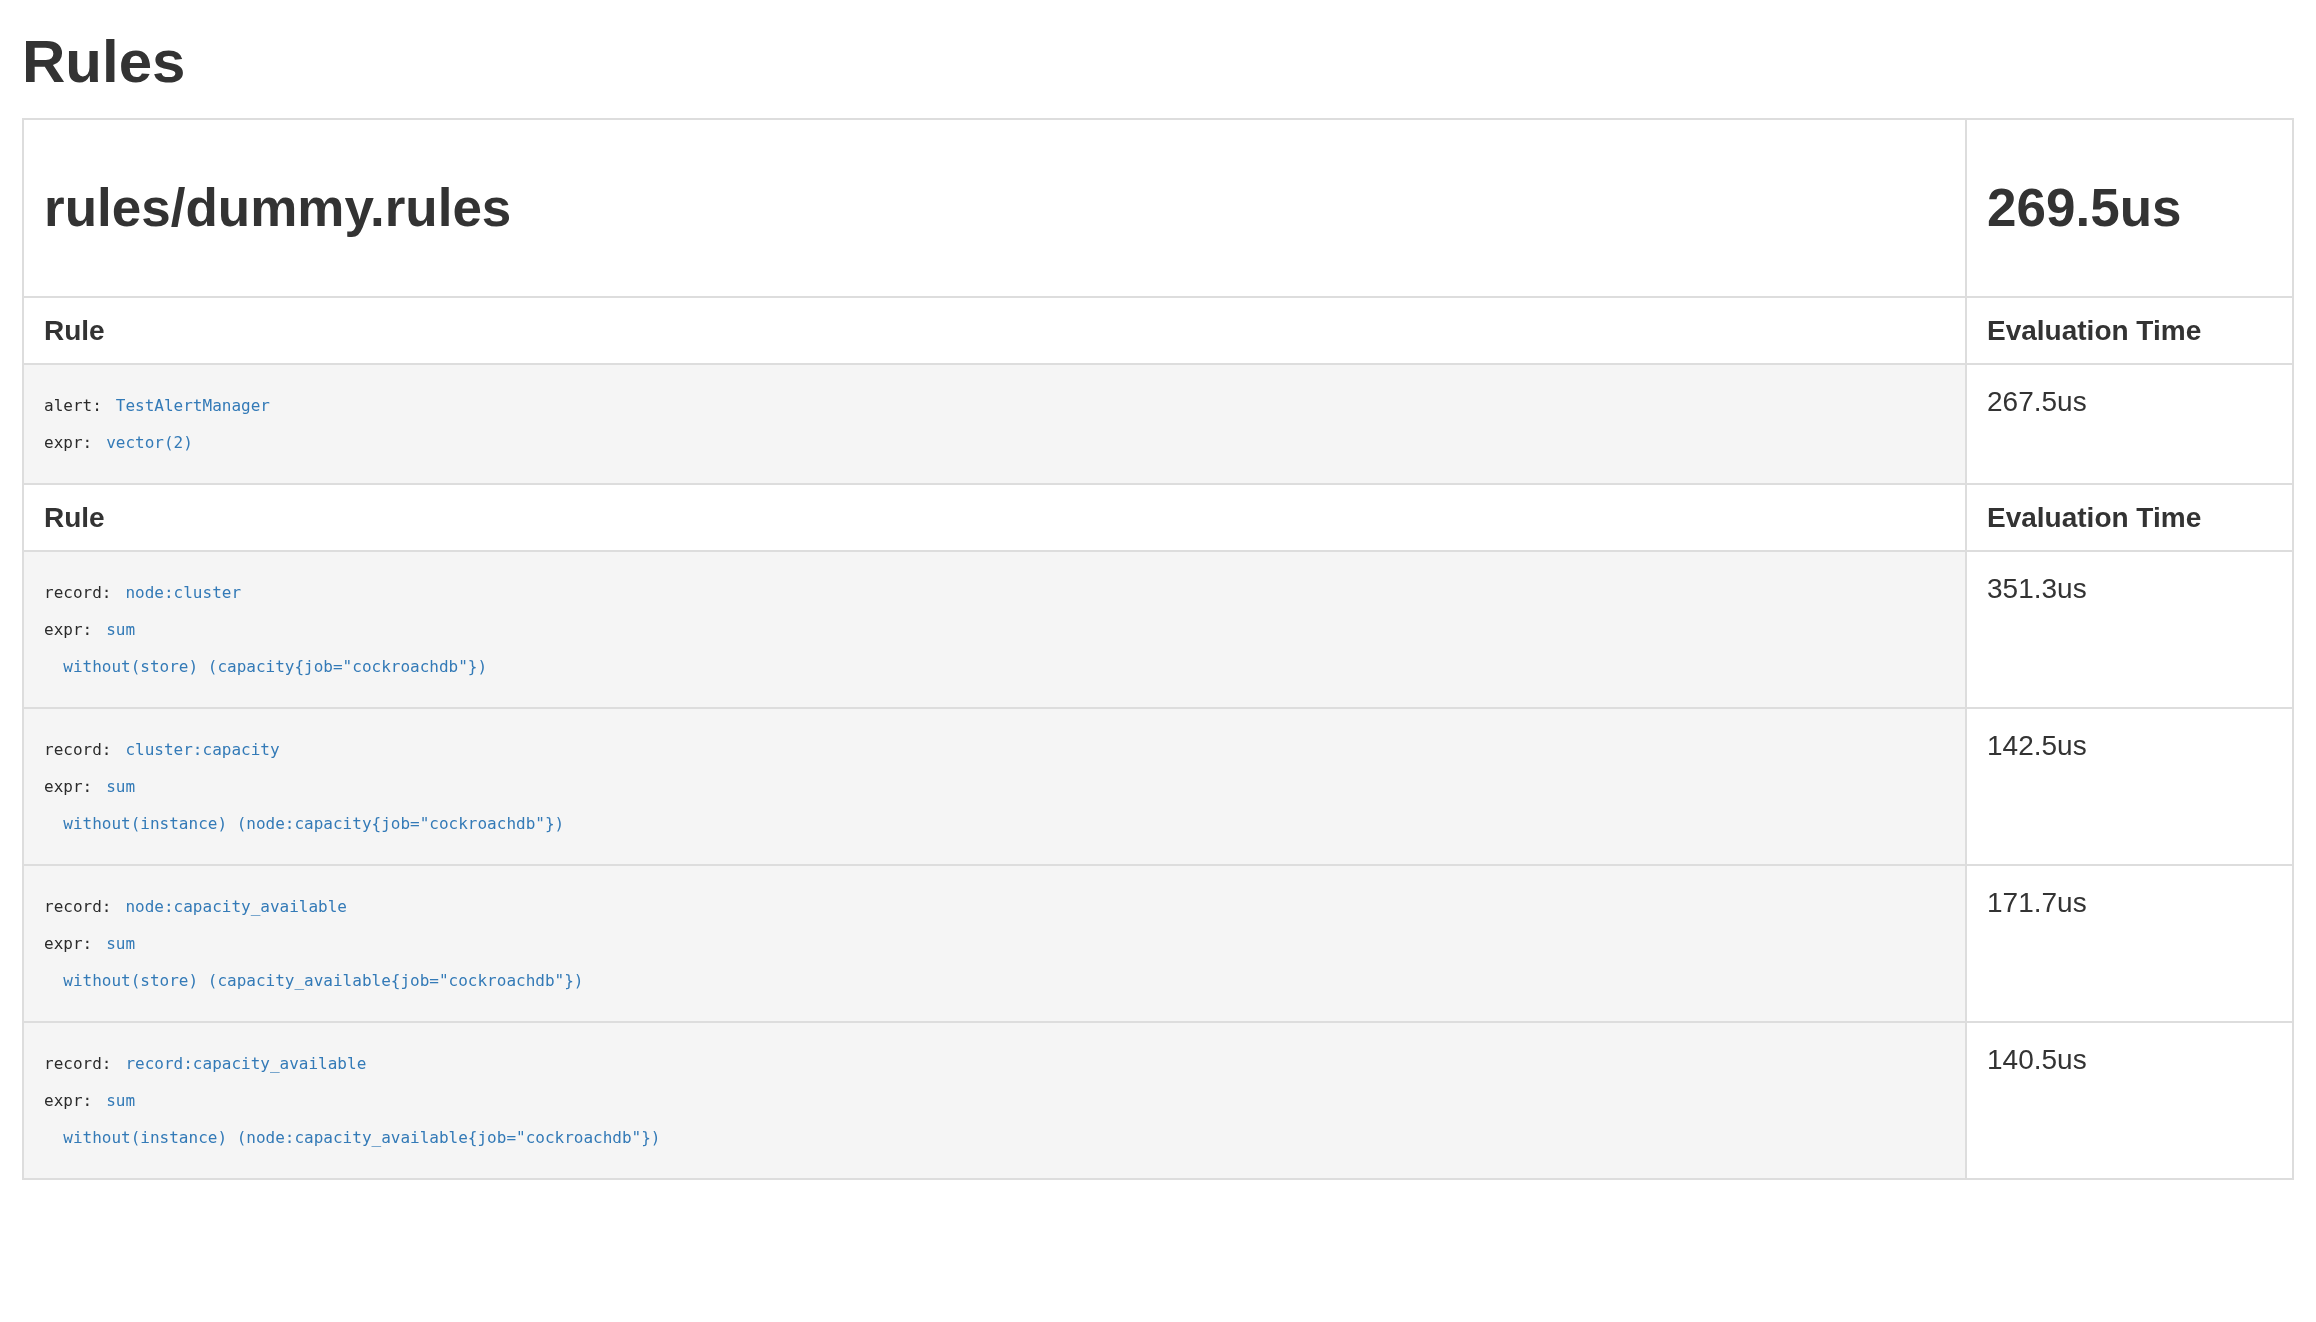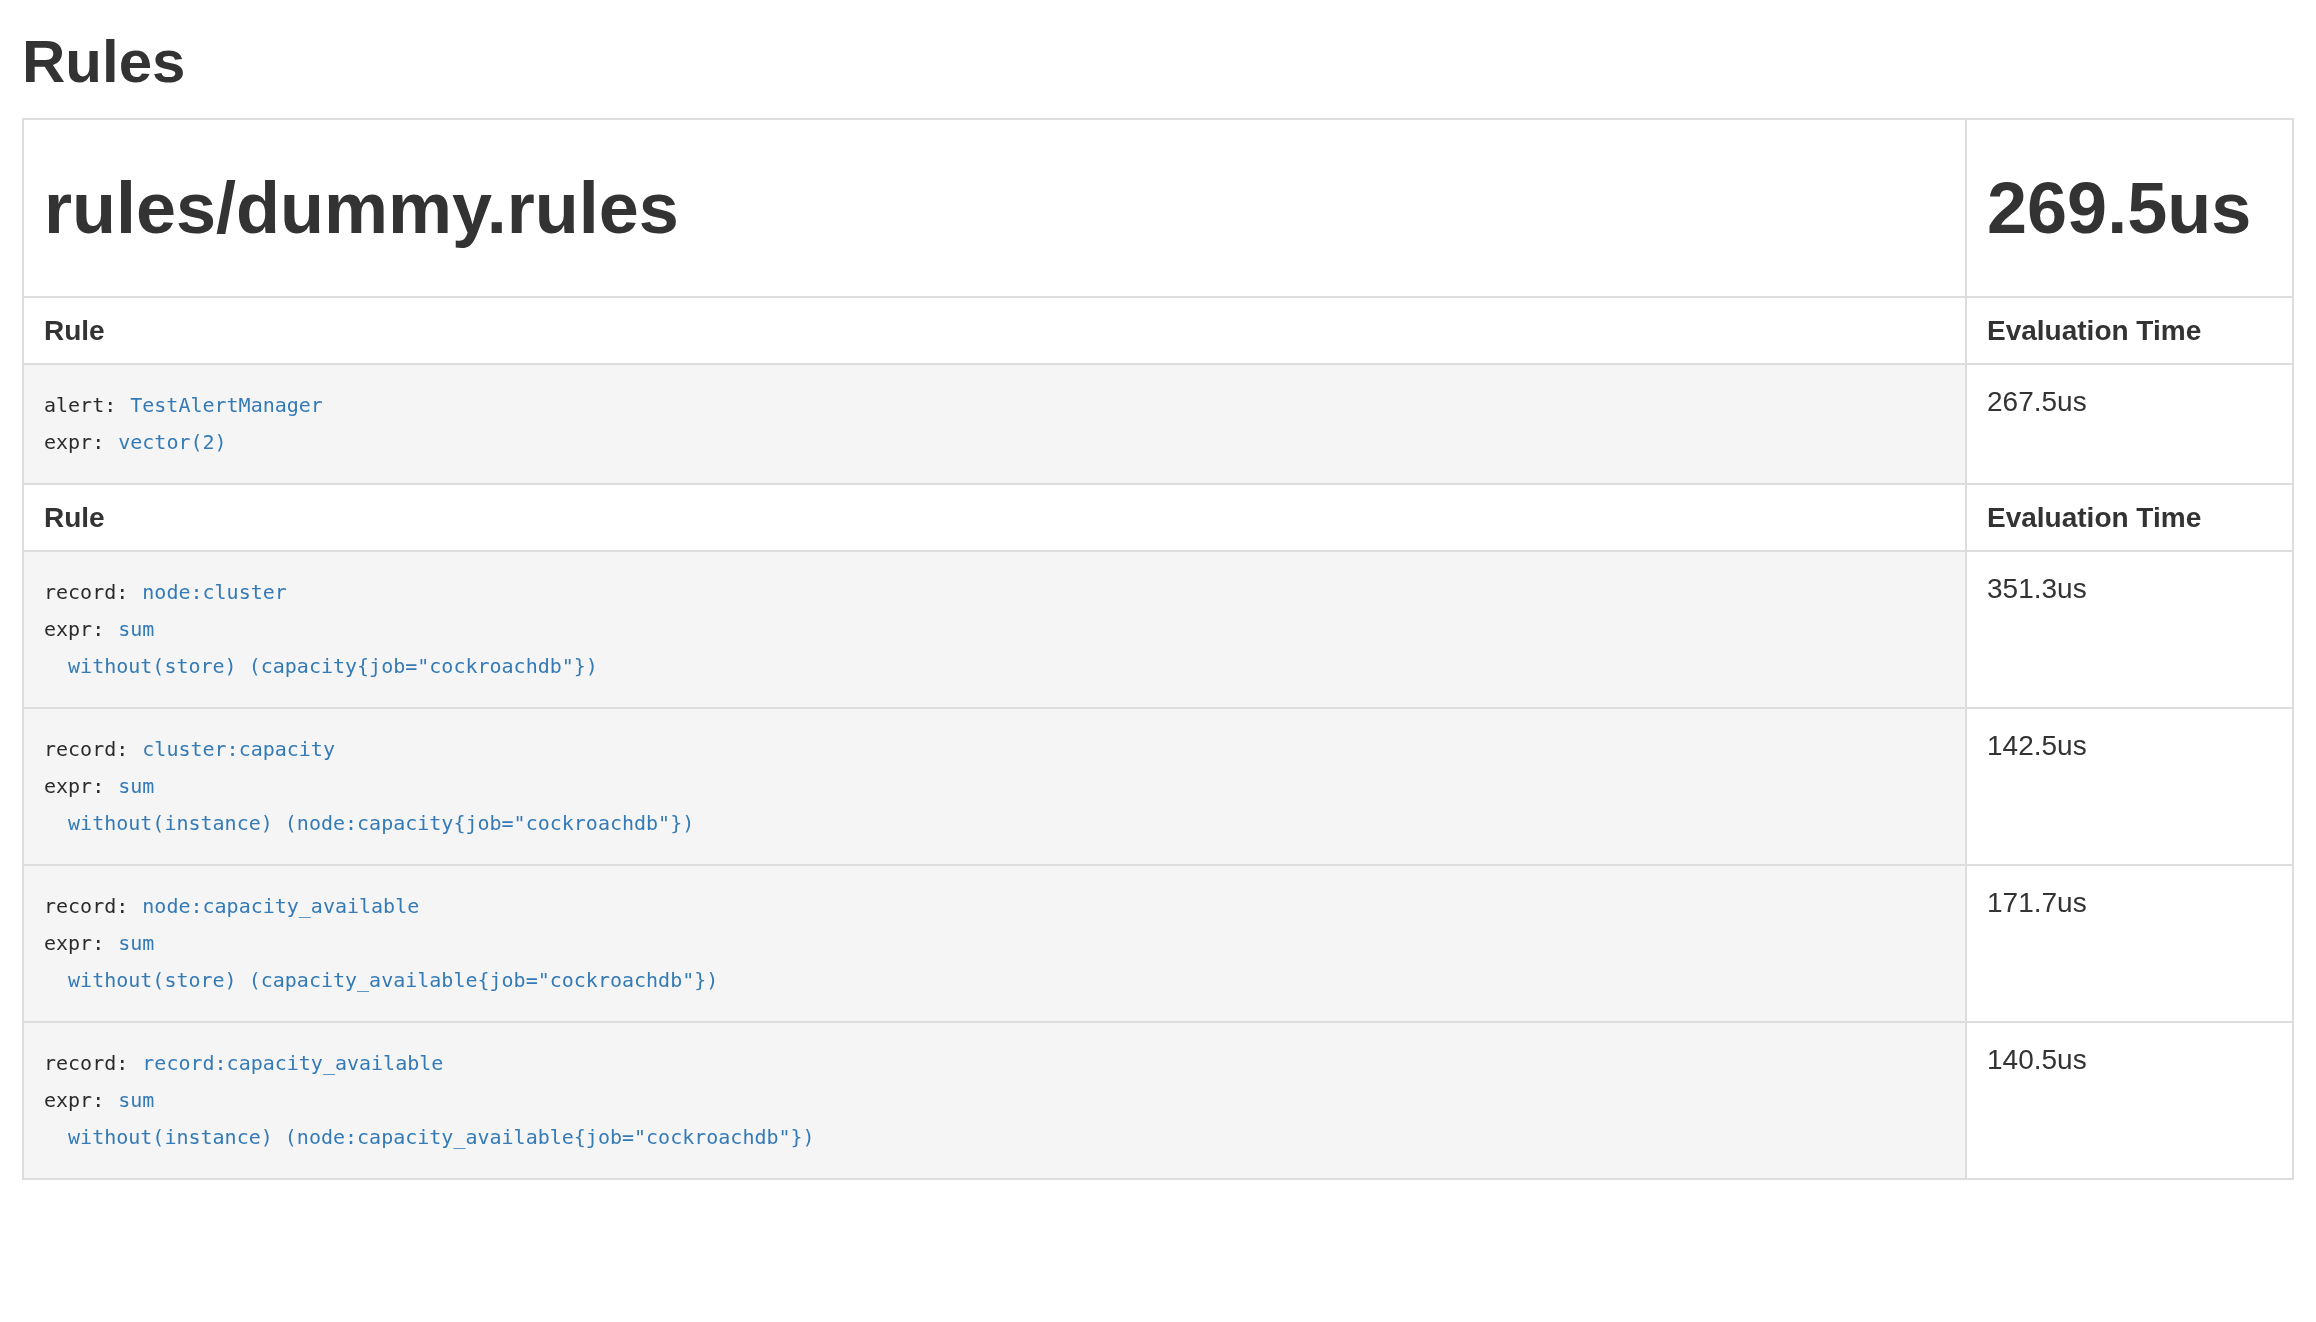--- a/index.html
+++ b/index.html
@@ -34,21 +34,21 @@
   td, th {
     border: 2px solid #dddddd;
     vertical-align: top;
     text-align: left;
   }
   .group-name-cell, .group-eval-cell {
     padding: 16px 20px;
     background: #ffffff;
   }
   h2.group-heading {
-    font-size: 72px;
+    font-size: 53px;
     line-height: 72px;
     font-weight: 700;
     color: #333333;
     margin: 36px 0 36px 0;
   }
   th.col-header {
     padding: 16px 20px;
     font-size: 28px;
     line-height: 33px;
     font-weight: 700;
@@ -62,21 +62,21 @@
   td.eval-cell {
     background: #ffffff;
     padding: 20px 20px;
     font-size: 28px;
     line-height: 33px;
     color: #333333;
     border-radius: 10px;
   }
   .code {
     font-family: "DejaVu Sans Mono", "Liberation Mono", monospace;
-    font-size: 20px;
+    font-size: 16px;
     line-height: 37px;
     color: #333333;
   }
   .code-line { white-space: pre; }
   .code-key {
     color: #2b2b2b;
     margin-right: 14px;
   }
   a.code-link {
     color: #337ab7;

